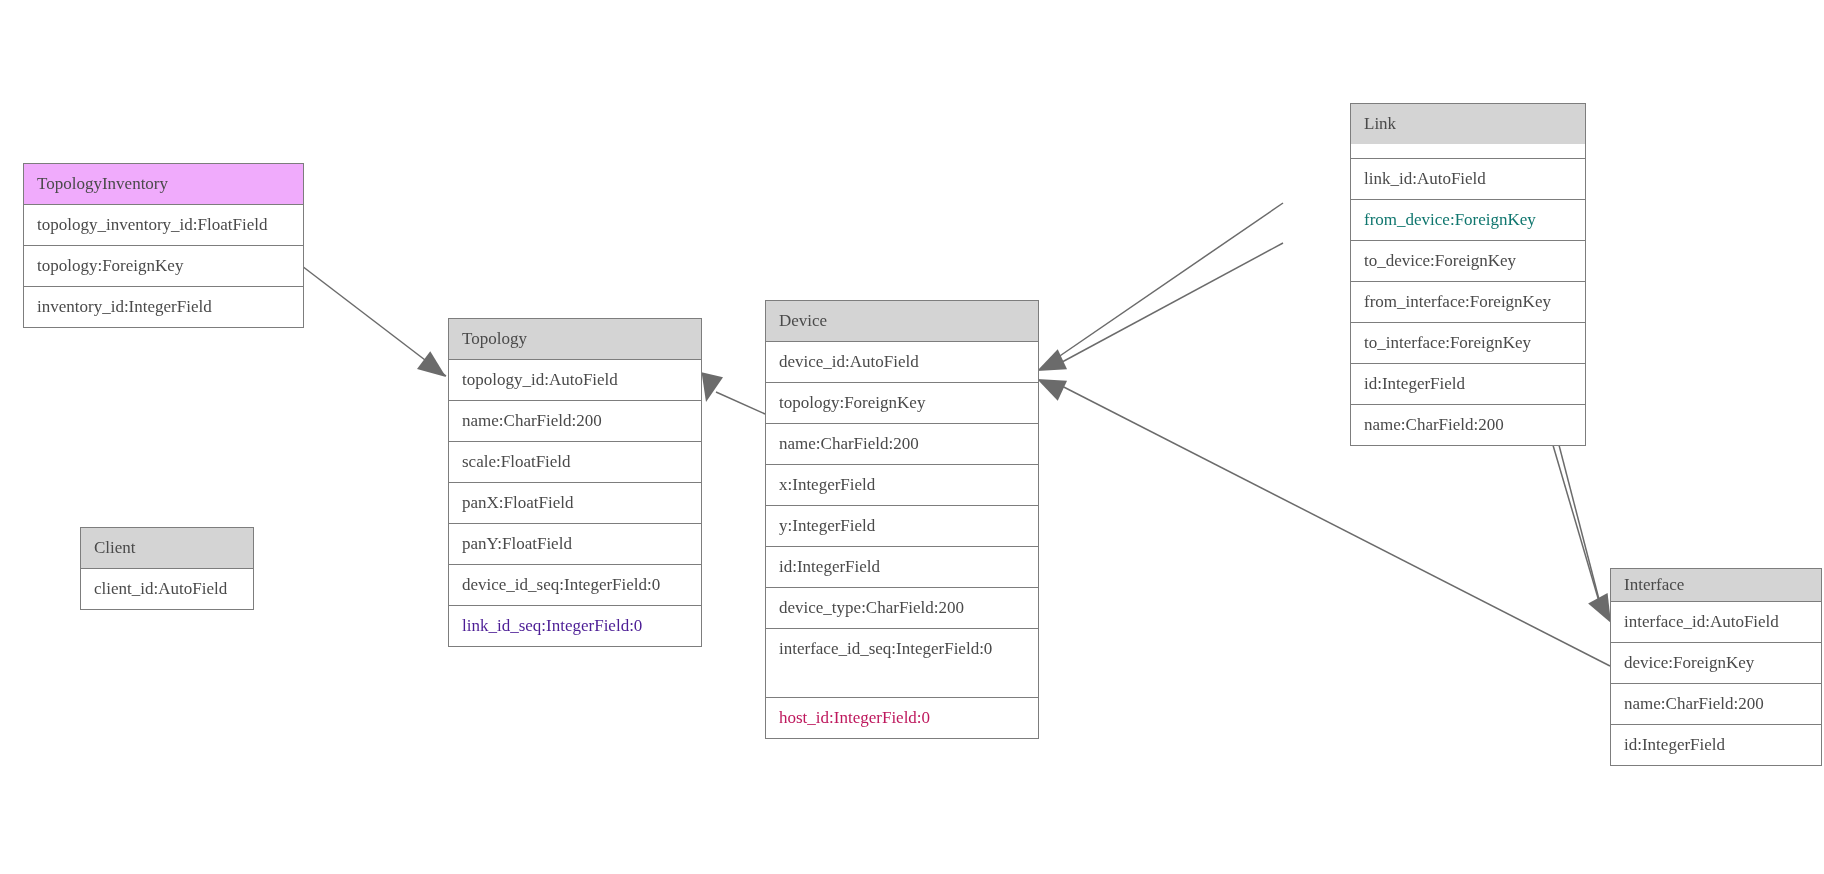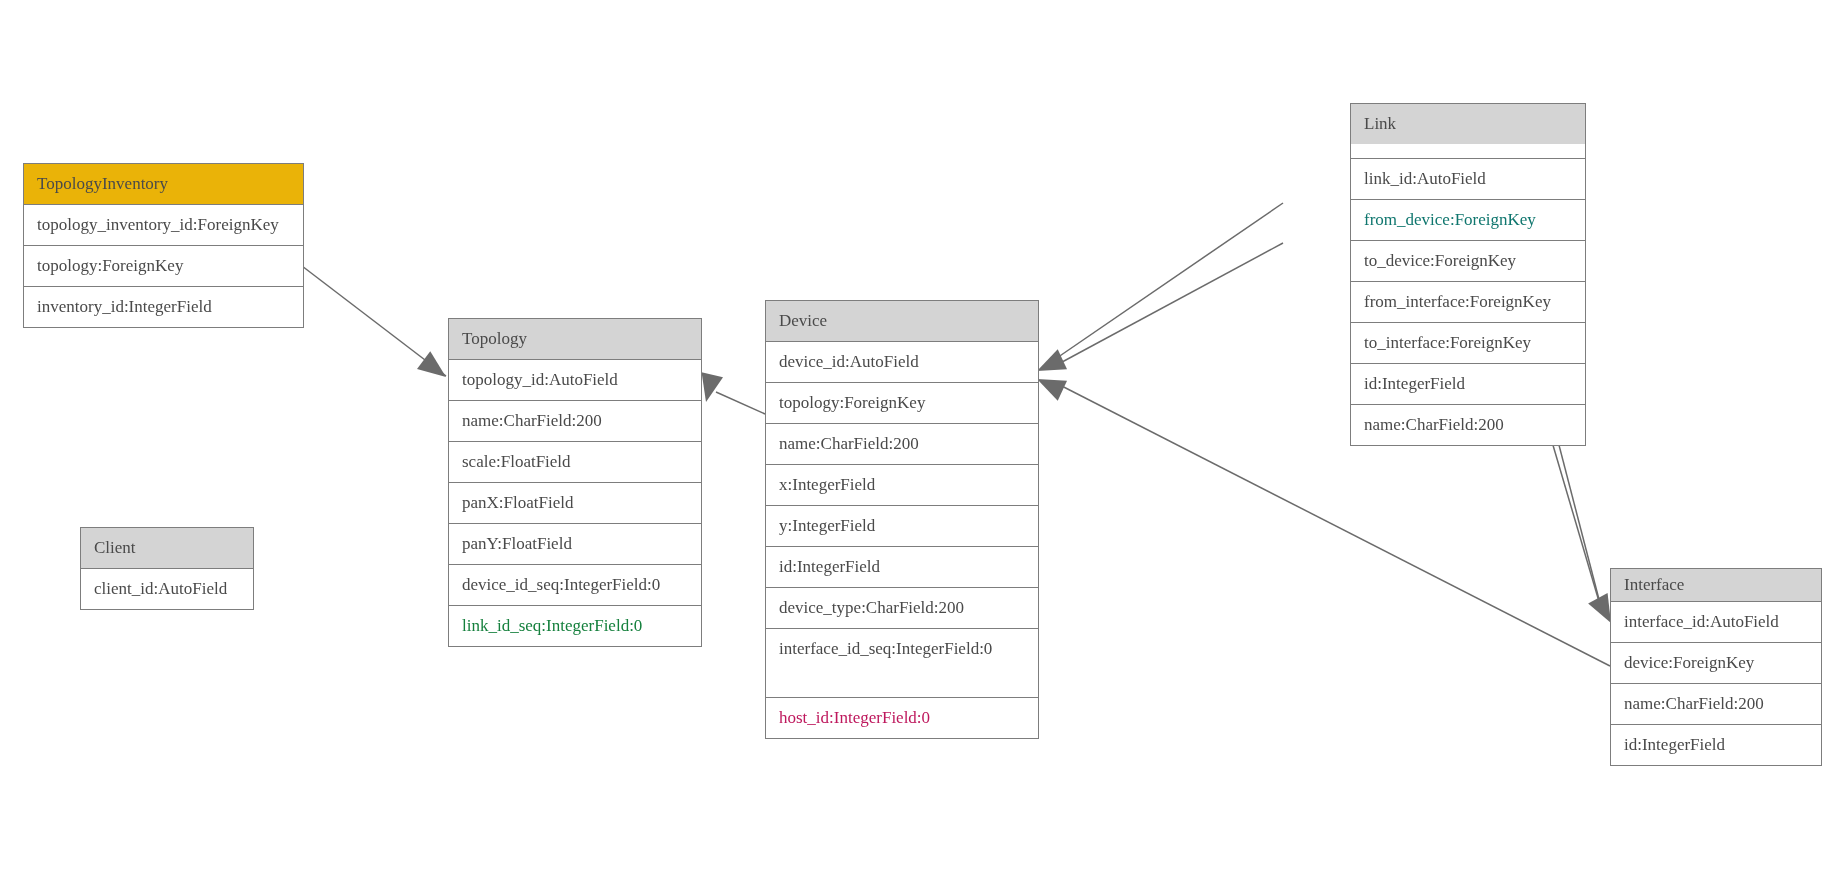--- a/index.html
+++ b/index.html
@@ -65,34 +65,34 @@
       <line x1="1283" y1="243" x2="1051" y2="368" stroke="#6b6b6b" stroke-width="1.5"></line>
       <polygon points="1037,371 1057.7278171578785,349.19730301385727 1067.025418916174,369.1360743286636" fill="#6b6b6b"></polygon>
       <line x1="1610" y1="666" x2="1052" y2="381" stroke="#6b6b6b" stroke-width="1.5"></line>
       <polygon points="1037,379 1067.025418916174,380.8639256713364 1057.7278171578785,400.80269698614273" fill="#6b6b6b"></polygon>
       <line x1="1517" y1="283" x2="1602" y2="611" stroke="#6b6b6b" stroke-width="1.5"></line>
       <line x1="1517" y1="323" x2="1603" y2="615" stroke="#6b6b6b" stroke-width="1.5"></line>
       <polygon points="1611,623 1588.1423727205467,603.4416545905949 1607.5672197634433,593.1132802093052" fill="#6b6b6b"></polygon>
     </svg>
   <div id="entities-layer">
       <div class="entity" style="left: 23px; top: 163px; width: 279px;">
-        <div class="entity-header" style="background: #eab308; color: rgb(74, 74, 74); height: 40px;">TopologyInventory</div>
-        <div class="entity-row" style="color: rgb(74, 74, 74); height: 40px;">topology_inventory_id:ForeignKey</div>
+        <div class="entity-header" style="background: #f0abfc; color: rgb(74, 74, 74); height: 40px;">TopologyInventory</div>
+        <div class="entity-row" style="color: rgb(74, 74, 74); height: 40px;">topology_inventory_id:FloatField</div>
         <div class="entity-row" style="color: rgb(74, 74, 74); height: 40px;">topology:ForeignKey</div>
         <div class="entity-row" style="color: rgb(74, 74, 74); height: 40px;">inventory_id:IntegerField</div>
       </div>
       <div class="entity" style="left: 448px; top: 318px; width: 252px;">
         <div class="entity-header" style="background: rgb(212, 212, 212); color: rgb(74, 74, 74); height: 40px;">Topology</div>
         <div class="entity-row" style="color: rgb(74, 74, 74); height: 40px;">topology_id:AutoField</div>
         <div class="entity-row" style="color: rgb(74, 74, 74); height: 40px;">name:CharField:200</div>
         <div class="entity-row" style="color: rgb(74, 74, 74); height: 40px;">scale:FloatField</div>
         <div class="entity-row" style="color: rgb(74, 74, 74); height: 40px;">panX:FloatField</div>
         <div class="entity-row" style="color: rgb(74, 74, 74); height: 40px;">panY:FloatField</div>
         <div class="entity-row" style="color: rgb(74, 74, 74); height: 40px;">device_id_seq:IntegerField:0</div>
-        <div class="entity-row" style="color: #15803d; height: 40px;">link_id_seq:IntegerField:0</div>
+        <div class="entity-row" style="color: #4c1d95; height: 40px;">link_id_seq:IntegerField:0</div>
       </div>
       <div class="entity" style="left: 80px; top: 527px; width: 172px;">
         <div class="entity-header" style="background: rgb(212, 212, 212); color: rgb(74, 74, 74); height: 40px;">Client</div>
         <div class="entity-row" style="color: rgb(74, 74, 74); height: 40px;">client_id:AutoField</div>
       </div>
       <div class="entity" style="left: 765px; top: 300px; width: 272px;">
         <div class="entity-header" style="background: rgb(212, 212, 212); color: rgb(74, 74, 74); height: 40px;">Device</div>
         <div class="entity-row" style="color: rgb(74, 74, 74); height: 40px;">device_id:AutoField</div>
         <div class="entity-row" style="color: rgb(74, 74, 74); height: 40px;">topology:ForeignKey</div>
         <div class="entity-row" style="color: rgb(74, 74, 74); height: 40px;">name:CharField:200</div>

